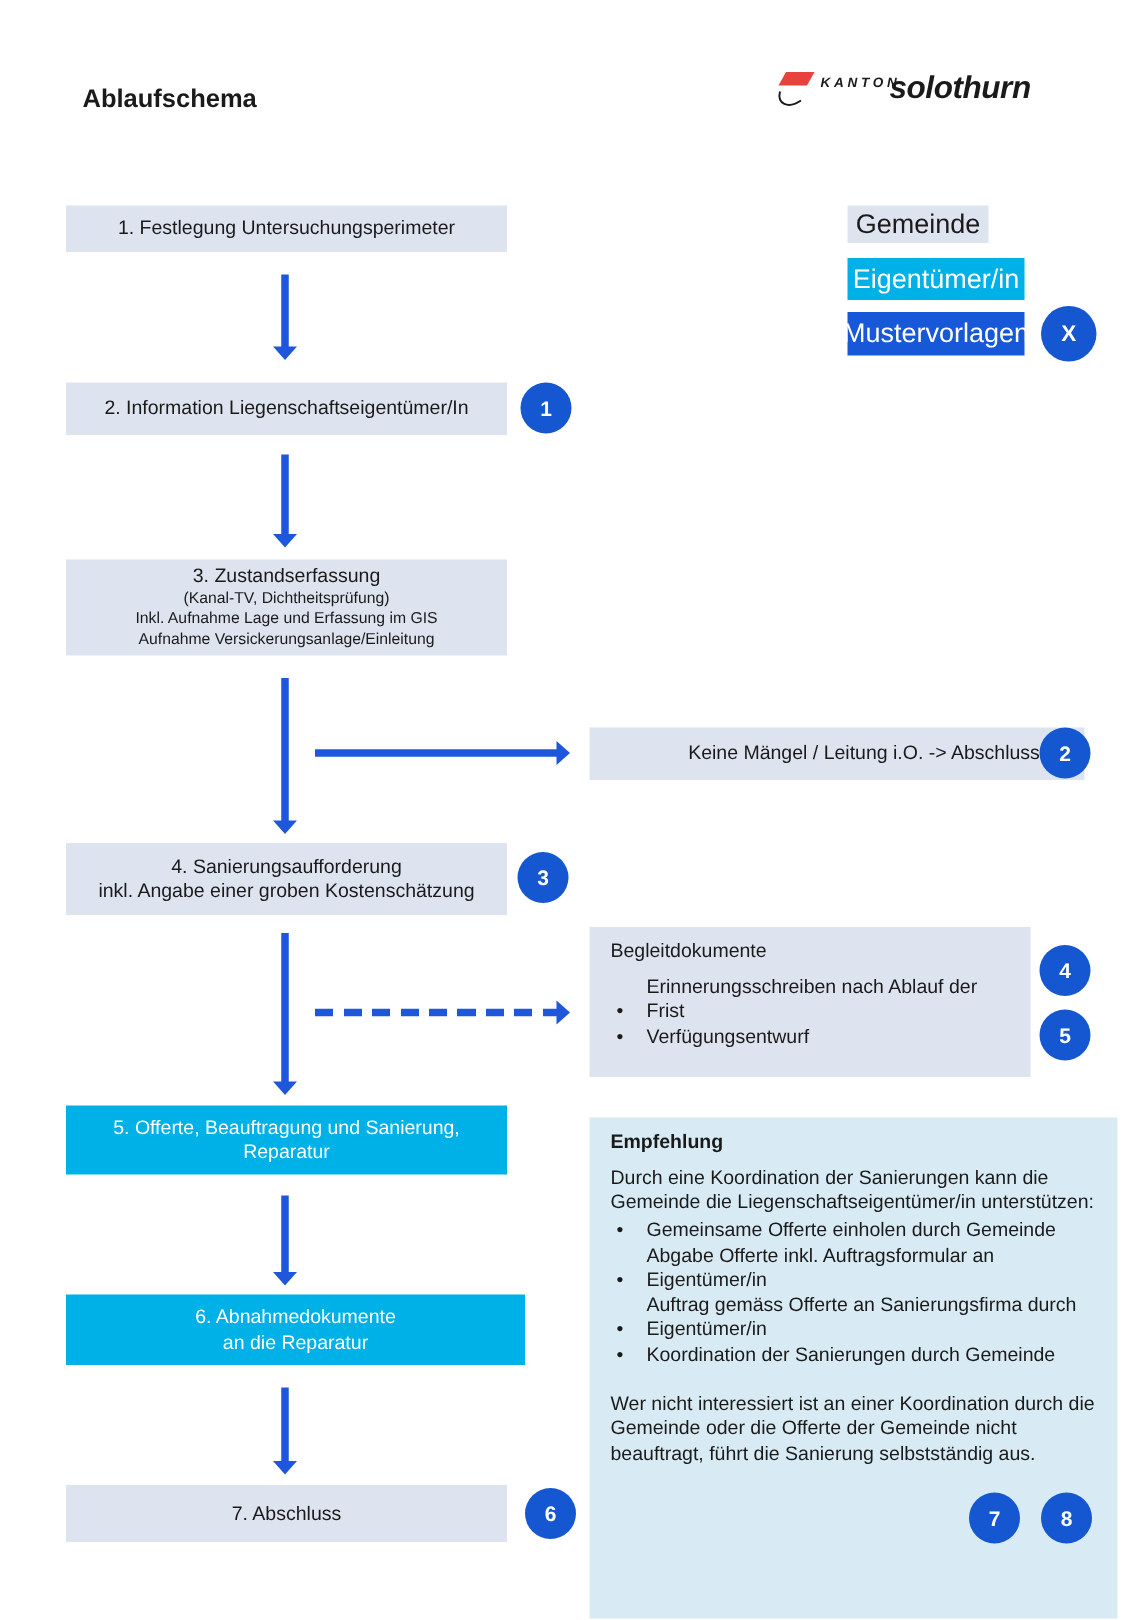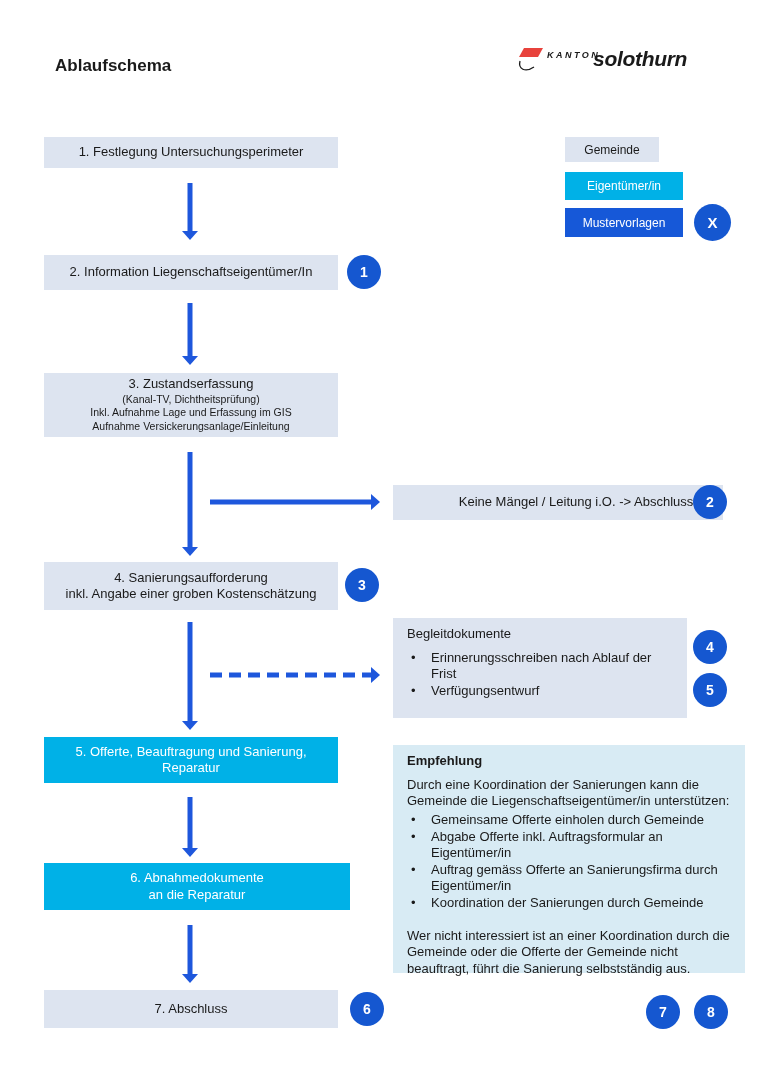--- a/index.html
+++ b/index.html
@@ -26,21 +26,21 @@
   .logo-name{position:absolute;left:77px;top:3px;font-size:21px;font-weight:700;font-style:italic;letter-spacing:-0.3px;}
 
   
   .fbox{position:absolute;display:flex;flex-direction:column;align-items:center;justify-content:center;
         text-align:right;font-size:13px;line-height:1.25;}
   .gray{background:var(--gray);}
   .cyanbox{background:var(--cyan);color:#fff;}
   .small-line{font-size:10.5px;line-height:1.3;}
 
   
-  .legend-item{position:absolute;display:flex;align-items:center;justify-content:center;font-size:12px;}
+  .legend-item{position:absolute;display:flex;align-items:center;justify-content:center;font-size:18px;}
   .legend-gemeinde{background:var(--gray);}
   .legend-eigen{background:var(--cyan);color:#fff;}
   .legend-muster{background:var(--blue);color:#fff;}
 
   
   .num-badge{position:absolute;width:34px;height:34px;border-radius:50%;background:var(--badge);
              color:#fff;font-weight:bold;font-size:14px;display:flex;align-items:center;justify-content:center;}
   .x-badge{width:37px;height:37px;font-size:15px;}
 
   
@@ -53,21 +53,21 @@
   .hshaft.dashed{background:repeating-linear-gradient(90deg,var(--arrow) 0 12px,transparent 12px 19px);}
   .hhead{position:absolute;right:0;top:50%;transform:translateY(-50%);width:0;height:0;
          border-top:8px solid transparent;border-bottom:8px solid transparent;border-left:9px solid var(--arrow);}
 
   
   .infobox{position:absolute;background:var(--gray);font-size:13px;line-height:1.28;
            padding:8px 14px;box-sizing:border-box;text-align:left;}
   .infobox.empf{background:var(--empf);}
   .info-title{margin:0 0 7px 0;}
   .info-title.bold{font-weight:bold;}
-  .bullet-row{display:flex;}
+  .bullet-row{display:flex;align-items:flex-end;}
   .bullet-row .dot{width:24px;flex:0 0 24px;padding-left:4px;box-sizing:border-box;}
   .bullet-row .dot::before{content:"\2022";}
   .bullet-row .btext{flex:1;}
   .para{margin:0 0 2px 0;}
   .para.outro{margin-top:16px;}
 </style>
 </head>
 <body>
 
 <div class="page">
@@ -137,21 +137,21 @@
     <div class="bullet-row">
       <span class="dot"></span>
       <span class="btext">Erinnerungsschreiben nach Ablauf der Frist</span>
     </div>
     <div class="bullet-row">
       <span class="dot"></span>
       <span class="btext">Verfügungsentwurf</span>
     </div>
   </div>
 
-  <div class="infobox empf" style="left:393px;top:745px;width:352px;height:228px;">
+  <div class="infobox empf" style="left:393px;top:745px;width:352px;height:334px;">
     <p class="info-title bold">Empfehlung</p>
     <p class="para">Durch eine Koordination der Sanierungen kann die Gemeinde die Liegenschaftseigentümer/in unterstützen:</p>
     <div class="bullet-row">
       <span class="dot"></span>
       <span class="btext">Gemeinsame Offerte einholen durch Gemeinde</span>
     </div>
     <div class="bullet-row">
       <span class="dot"></span>
       <span class="btext">Abgabe Offerte inkl. Auftragsformular an Eigentümer/in</span>
     </div>

